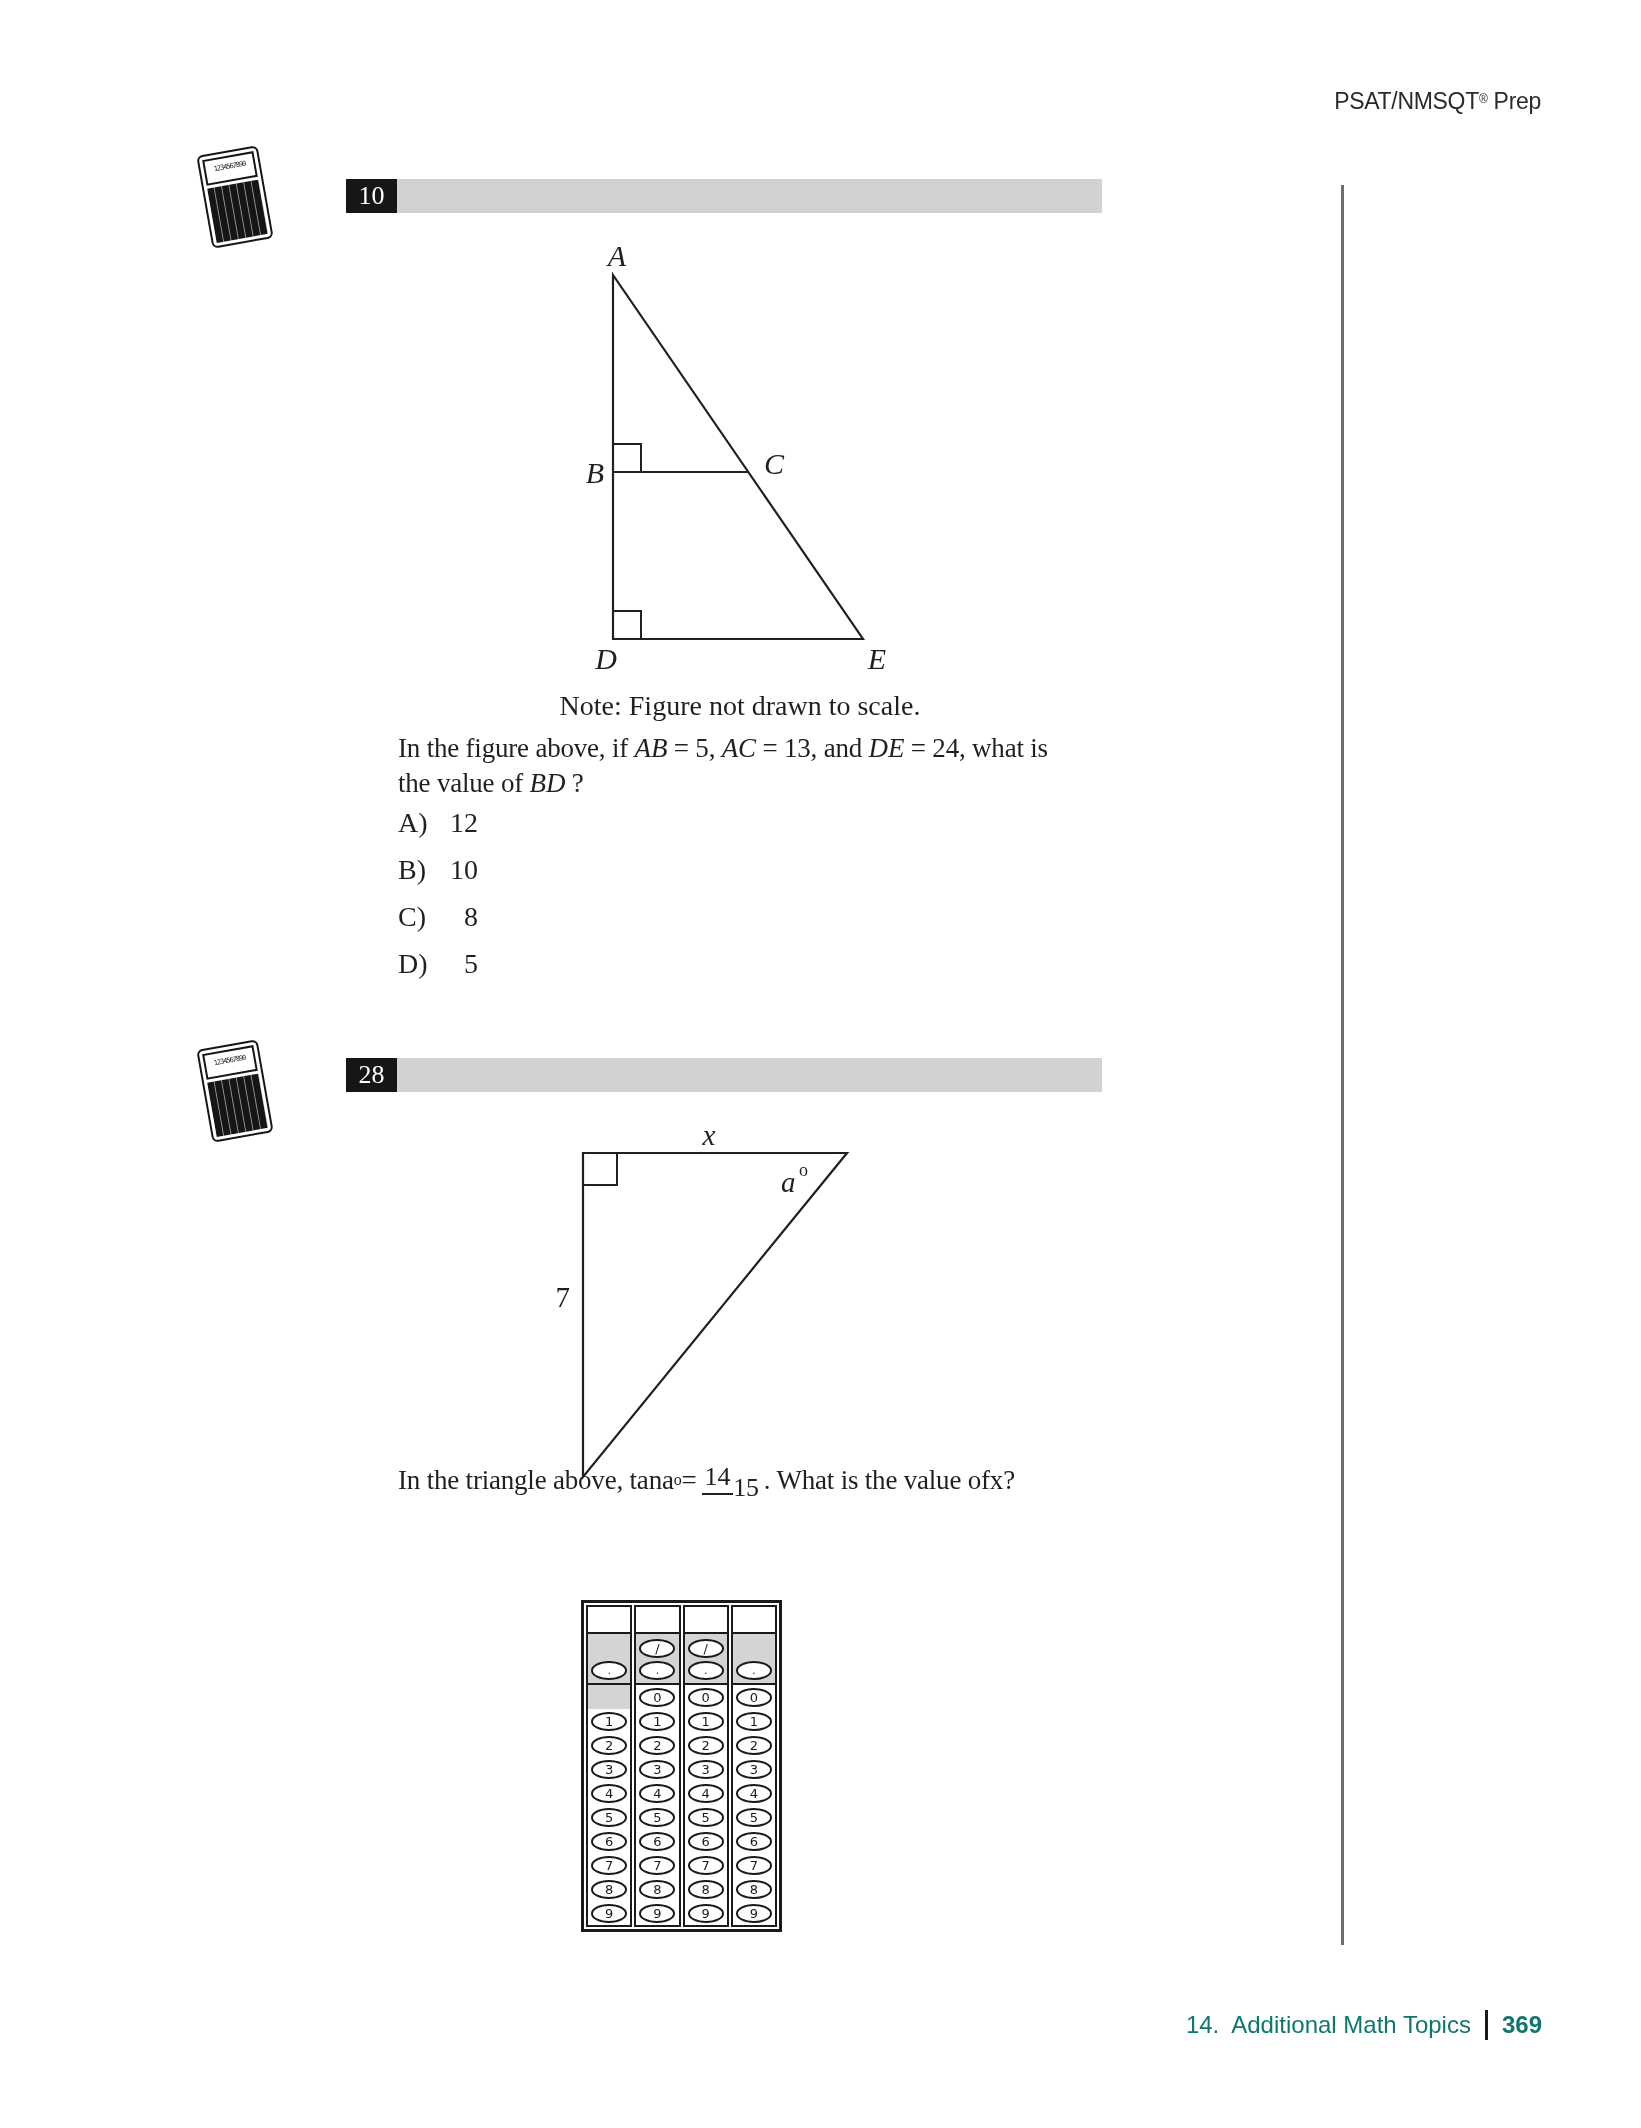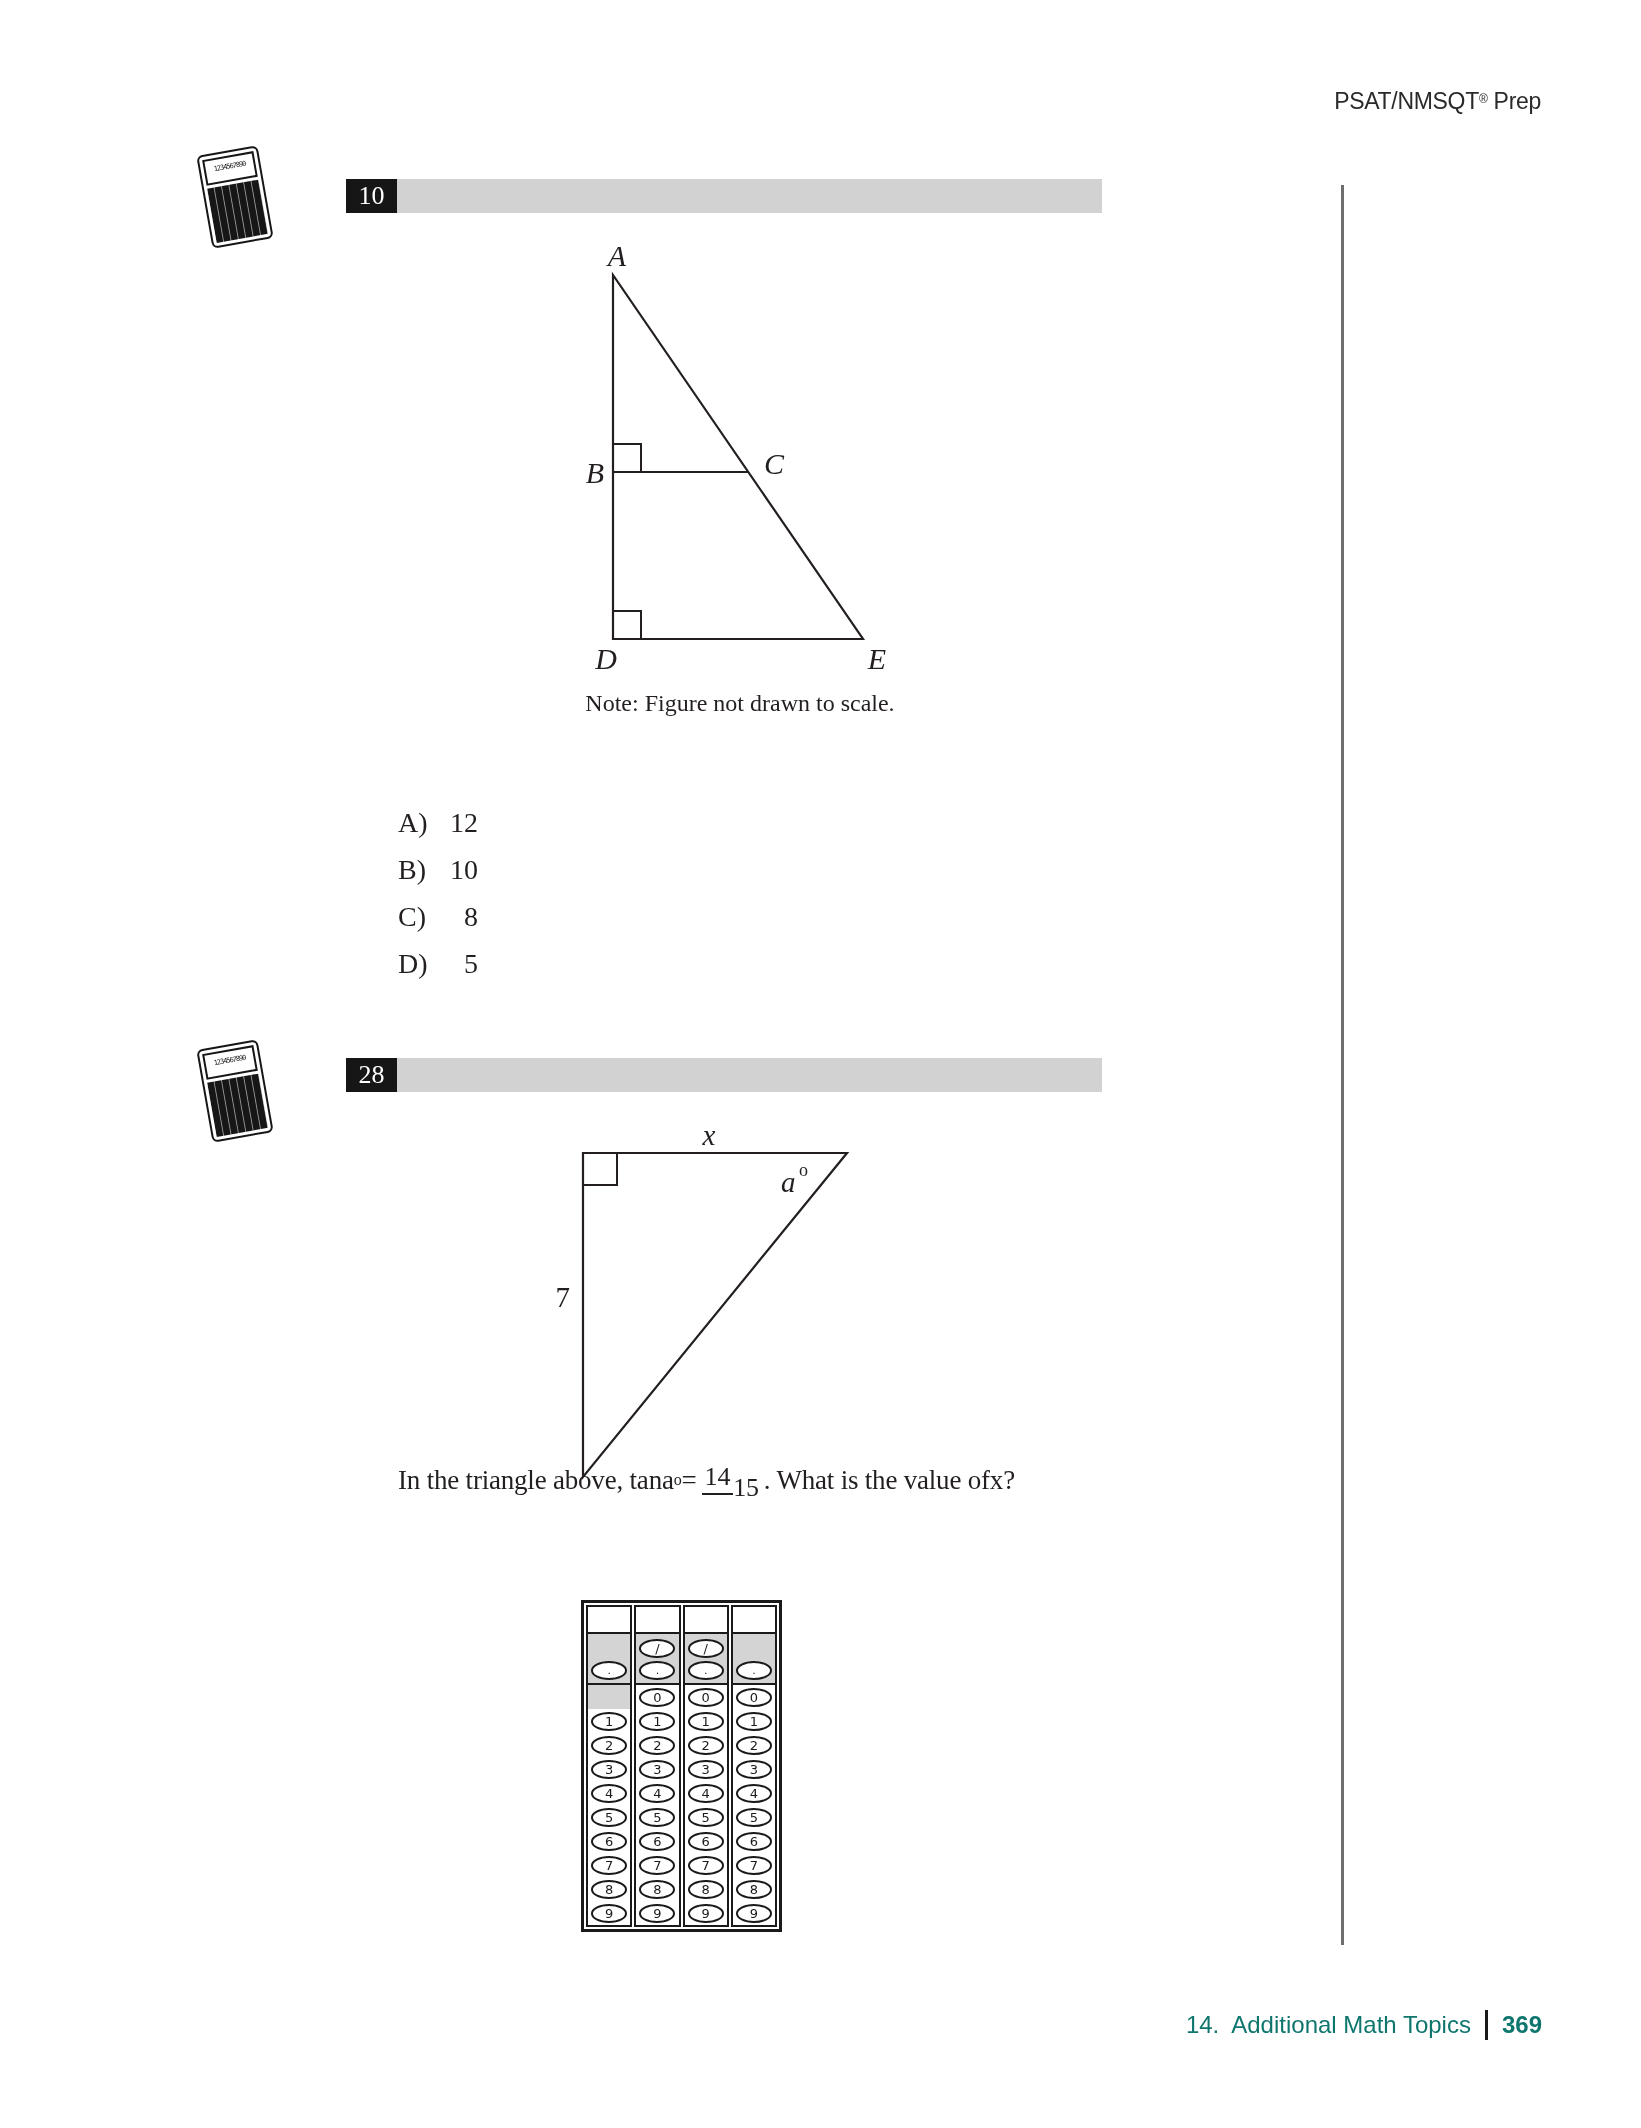--- a/index.html
+++ b/index.html
@@ -33,21 +33,21 @@
                 font-family:"DejaVu Sans Mono",monospace;letter-spacing:-1px;color:#161616;}
   .calc .keys{flex:1;margin-top:3px;
               background-image:linear-gradient(#161616,#161616);
               background-size:7px 5px;background-repeat:space;}
 
   
   .figsvg{position:absolute;}
   .figsvg text{font-family:"Liberation Serif",serif;fill:#231f20;}
   .it{font-style:italic;}
 
-  .note{position:absolute;left:520px;top:690px;width:440px;text-align:center;font-size:24px;}
+  .note{position:absolute;left:520px;top:690px;width:440px;text-align:center;font-size:28px;}
 
   .qtext{position:absolute;left:398px;font-size:27px;line-height:35px;letter-spacing:-0.2px;}
   .qtext .var{font-style:italic;}
 
   .choices{position:absolute;left:398px;top:806px;font-size:28px;}
   .choice{display:flex;height:34px;align-items:center;margin-bottom:13px;}
   .choice .cl{width:44px;}
   .choice .cv{width:36px;text-align:right;}
 
   
@@ -103,20 +103,24 @@
     <path d="M613 611 H641 V639" fill="none" stroke="#231f20" stroke-width="2"></path>
     <text x="617" y="266" text-anchor="middle" class="it" font-size="30">A</text>
     <text x="604" y="483" text-anchor="end" class="it" font-size="30">B</text>
     <text x="764" y="474" text-anchor="start" class="it" font-size="30">C</text>
     <text x="606" y="669" text-anchor="middle" class="it" font-size="30">D</text>
     <text x="877" y="669" text-anchor="middle" class="it" font-size="30">E</text>
   </svg>
 
   <div class="note">Note: Figure not drawn to scale.</div>
 
+  <div class="qtext" style="top:731px;width:740px;">
+    <div><span>In the figure above, if </span><span class="var">AB</span><span> = 5, </span><span class="var">AC</span><span> = 13, and </span><span class="var">DE</span><span> = 24, what is</span></div>
+    <div><span>the value of </span><span class="var">BD</span><span> ?</span></div>
+  </div>
 
   <div class="choices">
     <div class="choice">
         <span class="cl">A)</span>
         <span class="cv">12</span>
       </div>
     <div class="choice">
         <span class="cl">B)</span>
         <span class="cv">10</span>
       </div>

